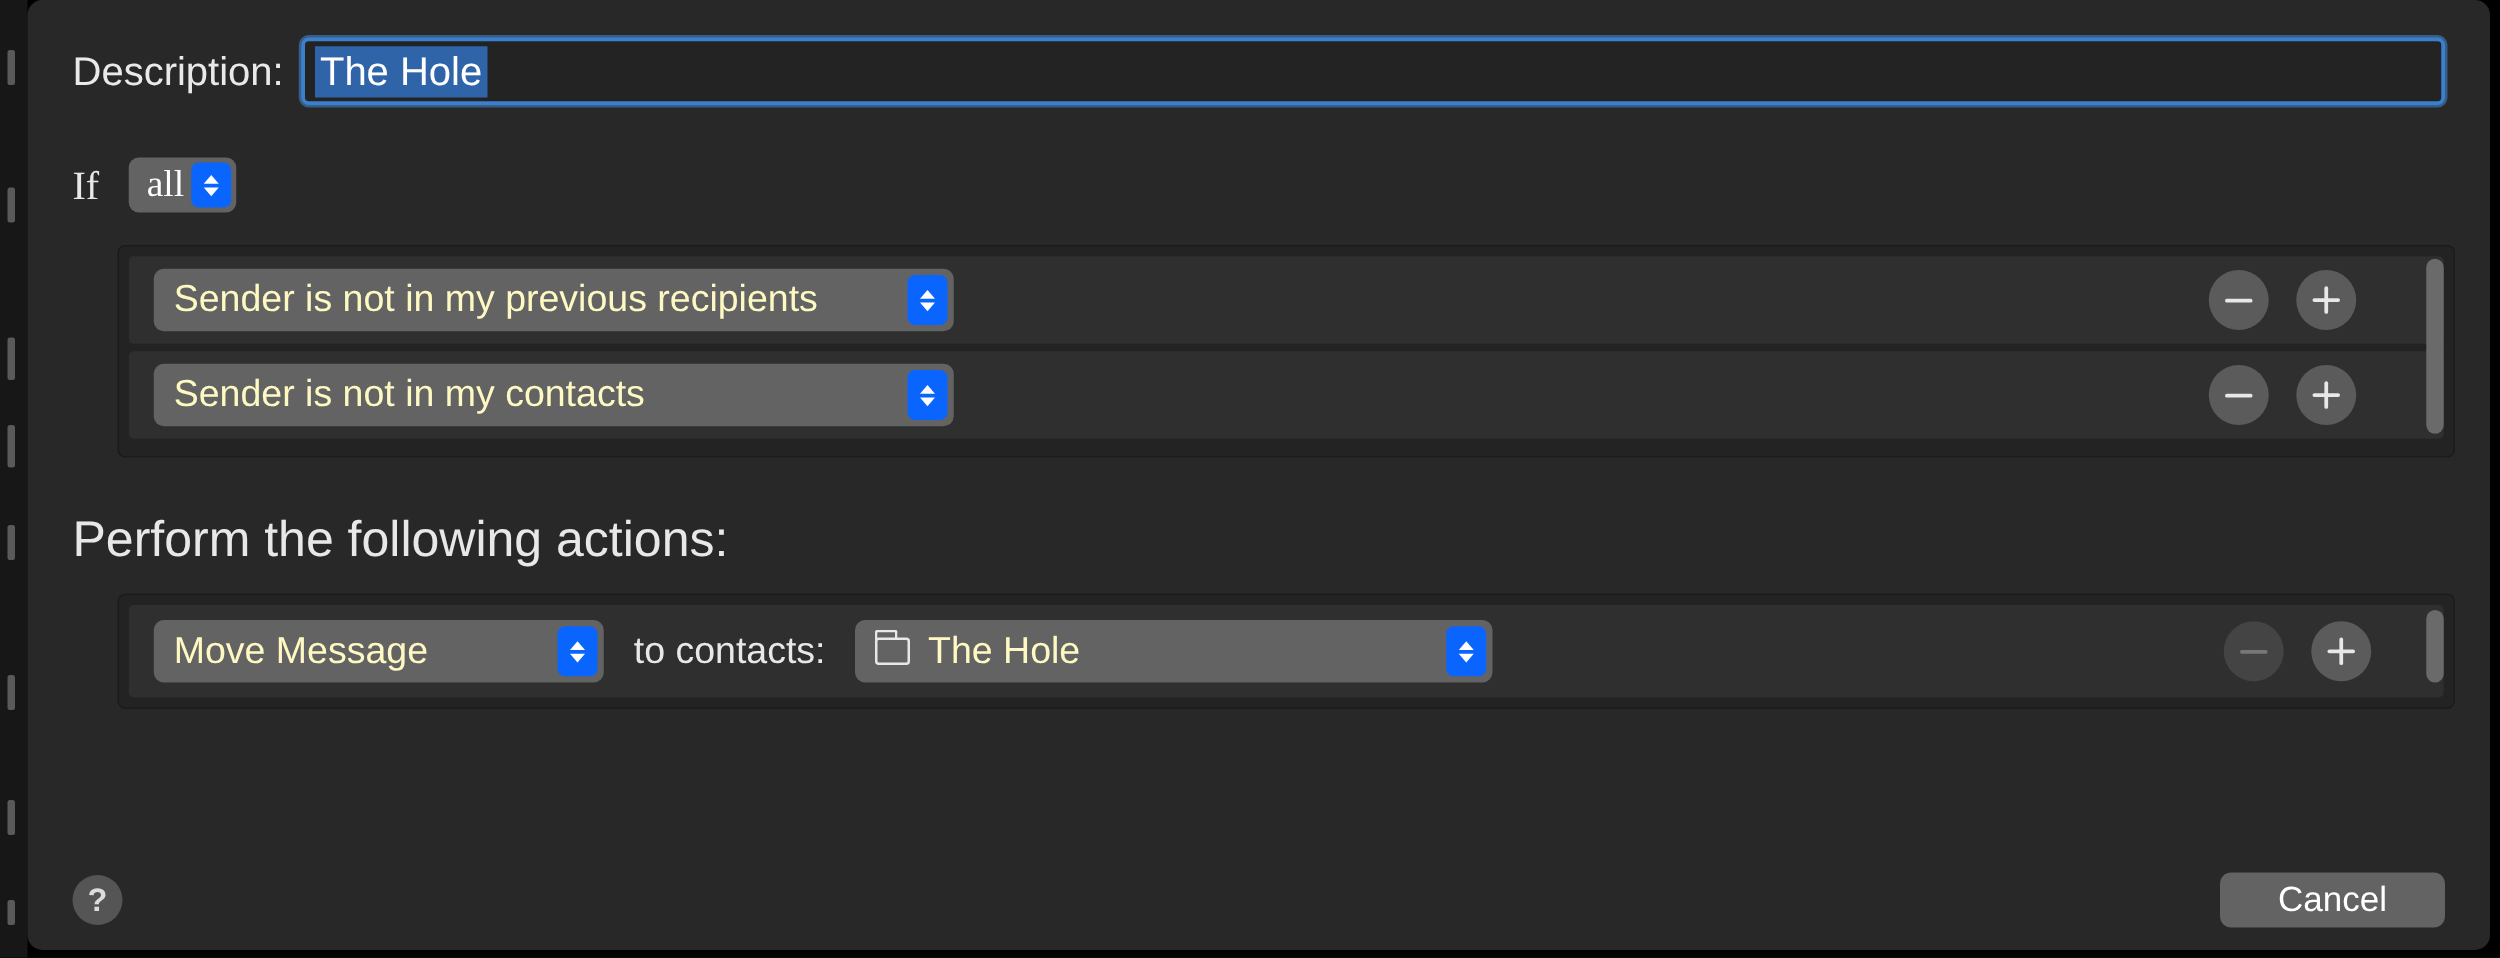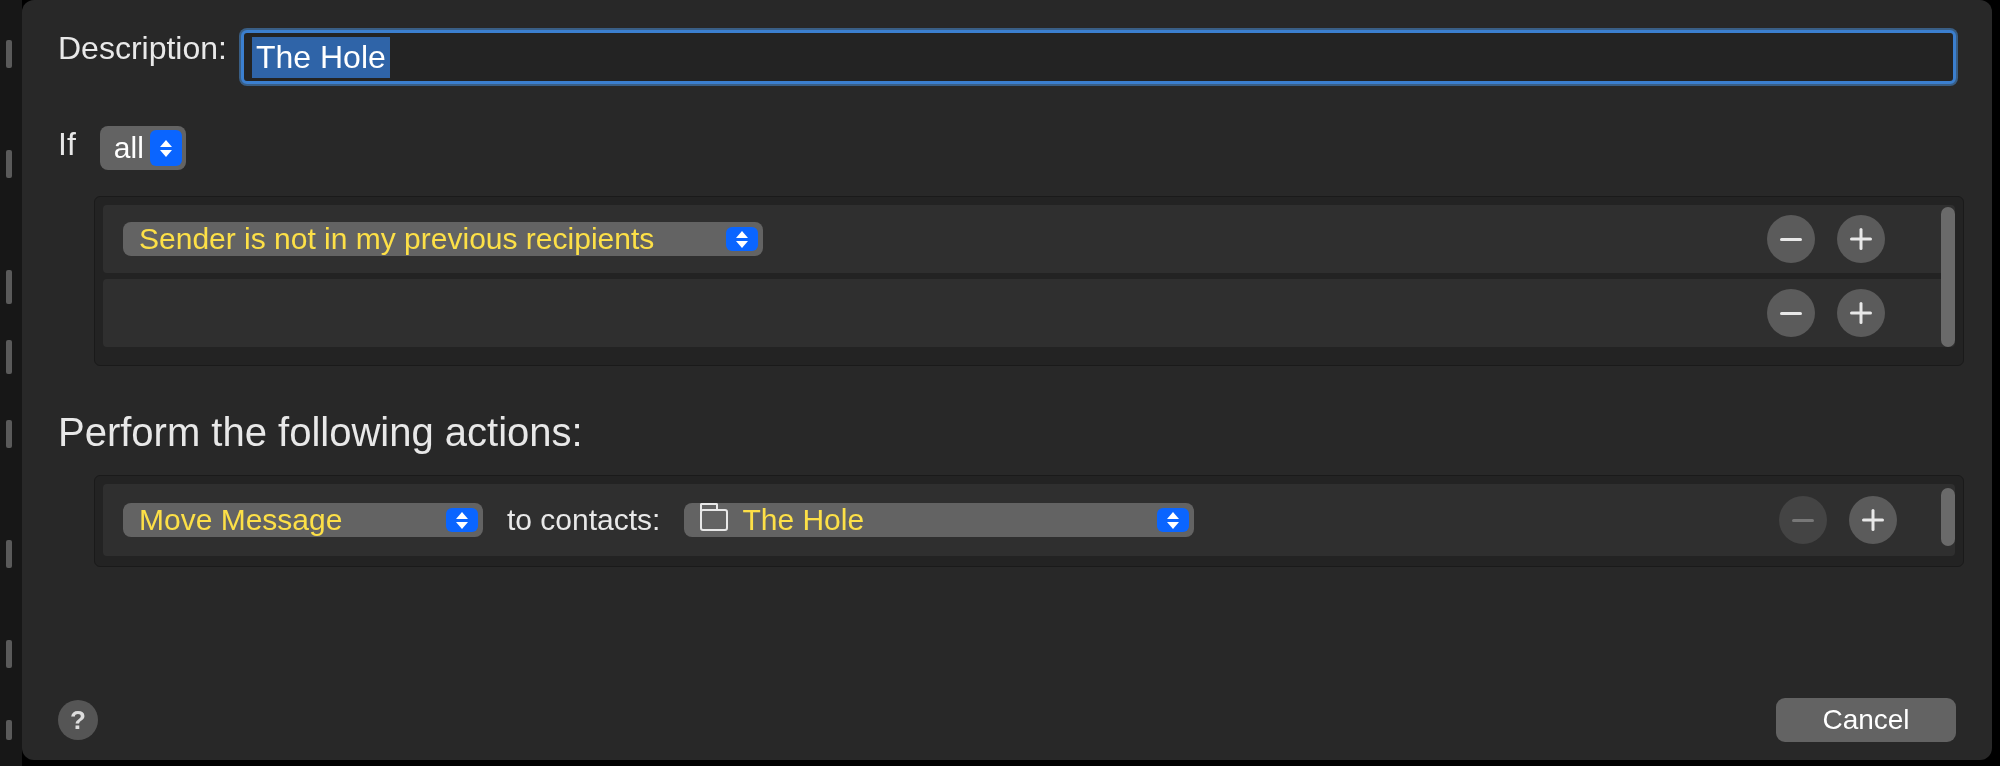--- a/index.html
+++ b/index.html
@@ -30,21 +30,21 @@
   .left-gutter .tick {
     position: absolute;
     left: 6px;
     width: 6px;
     height: 28px;
     background: #5a5a5a;
     border-radius: 2px;
   }
 
   
-  .row { display: flex; align-items: flex-start; }
+  .row { display: flex; align-items: center; }
   .desc-row { margin-top: 6px; }
   .label {
     font-size: 32px;
     color: #e9e9e9;
     margin-right: 14px;
     white-space: nowrap;
   }
   .desc-selected {
     display: inline-block;
     background: #2f64a8;
@@ -58,21 +58,21 @@
     background: #232323;
     border: 3px solid #3b7fcf;
     box-shadow: 0 0 0 2px rgba(74,148,226,0.5);
     border-radius: 6px;
     padding: 6px 8px;
     display: flex;
     align-items: center;
   }
 
   
-  .if-row { margin-top: 42px; }
+  .if-row { margin-top: 42px; font-family: Liberation Serif, serif; }
   .if-label { font-size: 32px; margin-right: 24px; }
   .small-select {
     position: relative;
     display: inline-flex;
     align-items: center;
     height: 44px;
     background: #636363;
     border-radius: 8px;
     padding: 0 42px 0 14px;
     font-size: 30px;
@@ -127,26 +127,26 @@
     border-radius: 4px;
     padding: 10px 20px;
     margin-bottom: 6px;
   }
   .list-row:last-child { margin-bottom: 0; }
 
   .wide-select {
     position: relative;
     display: inline-flex;
     align-items: center;
-    height: 34px;
+    height: 50px;
     background: #636363;
     border-radius: 8px;
     padding: 0 46px 0 16px;
     font-size: 30px;
-    color: #fde047;
+    color: #fef9c3;
     cursor: default;
   }
   .wide-select .select-stepper {
     right: 5px; top: 5px; bottom: 5px; width: 32px;
   }
 
   .spacer { flex: 1; }
 
   .circle-btn {
     width: 48px;
@@ -305,20 +305,24 @@
       <div class="spacer"></div>
       <div class="circle-btn">
           <div class="hline"></div>
         </div>
       <div class="circle-btn">
           <div class="plus"></div>
         </div>
       <div class="right-gap"></div>
     </div>
     <div class="list-row cond-row-pad">
+      <div class="wide-select" style="min-width:640px;">
+        <span>Sender is not in my contacts</span>
+        <span class="select-stepper"></span>
+      </div>
       <div class="spacer"></div>
       <div class="circle-btn">
           <div class="hline"></div>
         </div>
       <div class="circle-btn">
           <div class="plus"></div>
         </div>
       <div class="right-gap"></div>
     </div>
     <div class="scroll-knob cond-knob"></div>

